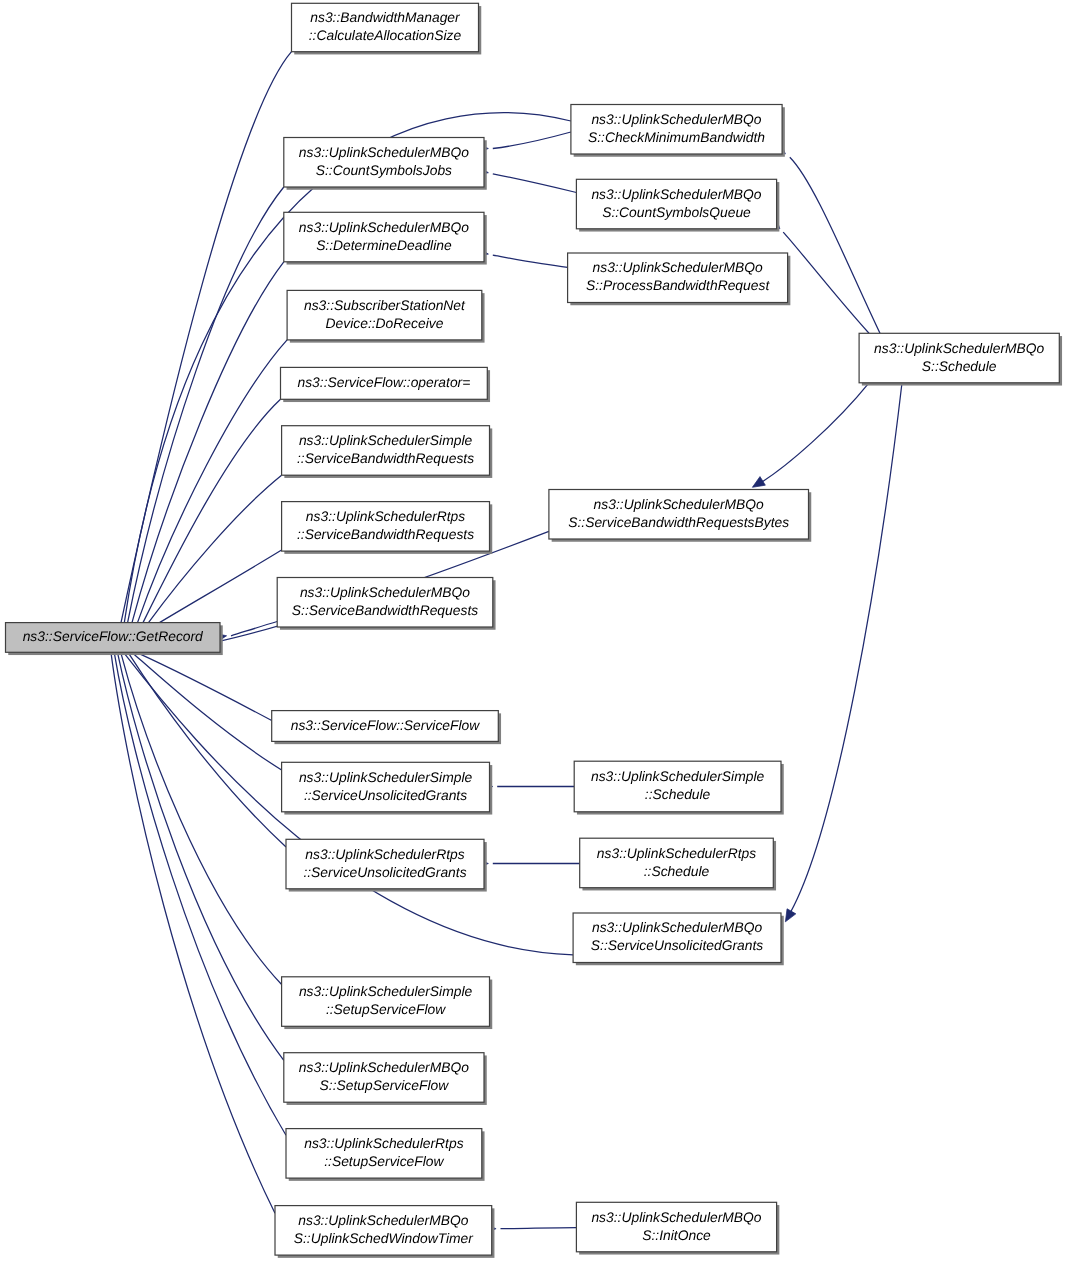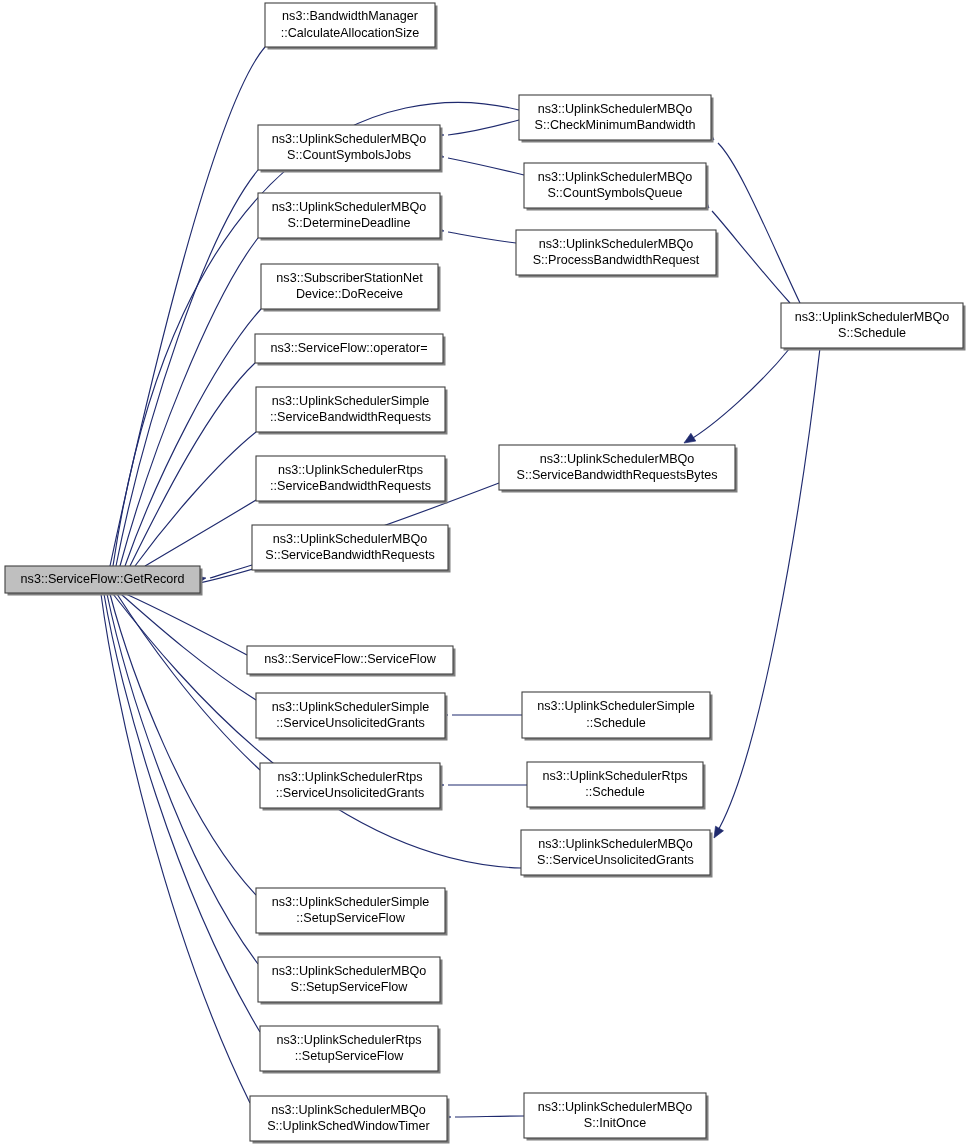--- a/index.html
+++ b/index.html
@@ -9,20 +9,21 @@
   }
   body {
     font-family: "Liberation Sans", sans-serif;
   }
   #graph-root {
     position: relative;
     width: 971px;
     height: 1147px;
     background: #ffffff;
     overflow: hidden;
+    font-style: italic;
   }
   svg#callgraph {
     position: absolute;
     left: 0;
     top: 0;
     width: 971px;
     height: 1147px;
     display: block;
   }
   .node-box {

